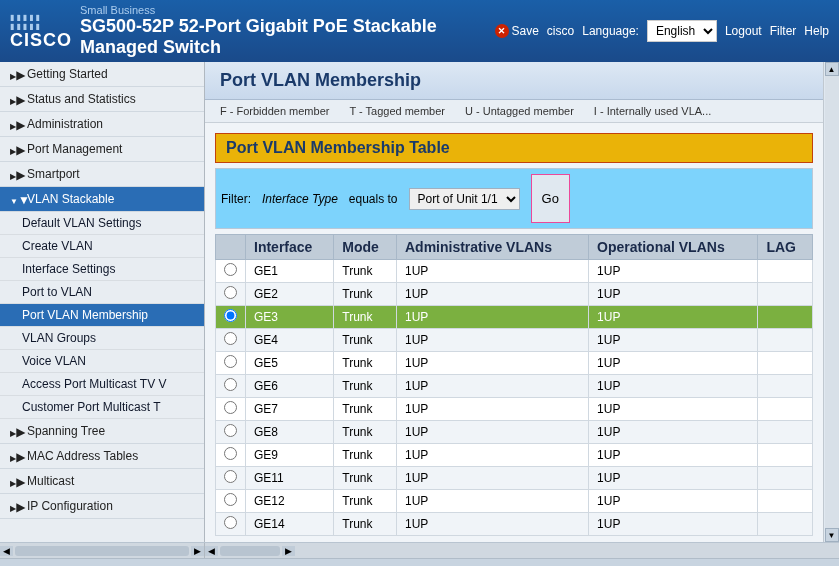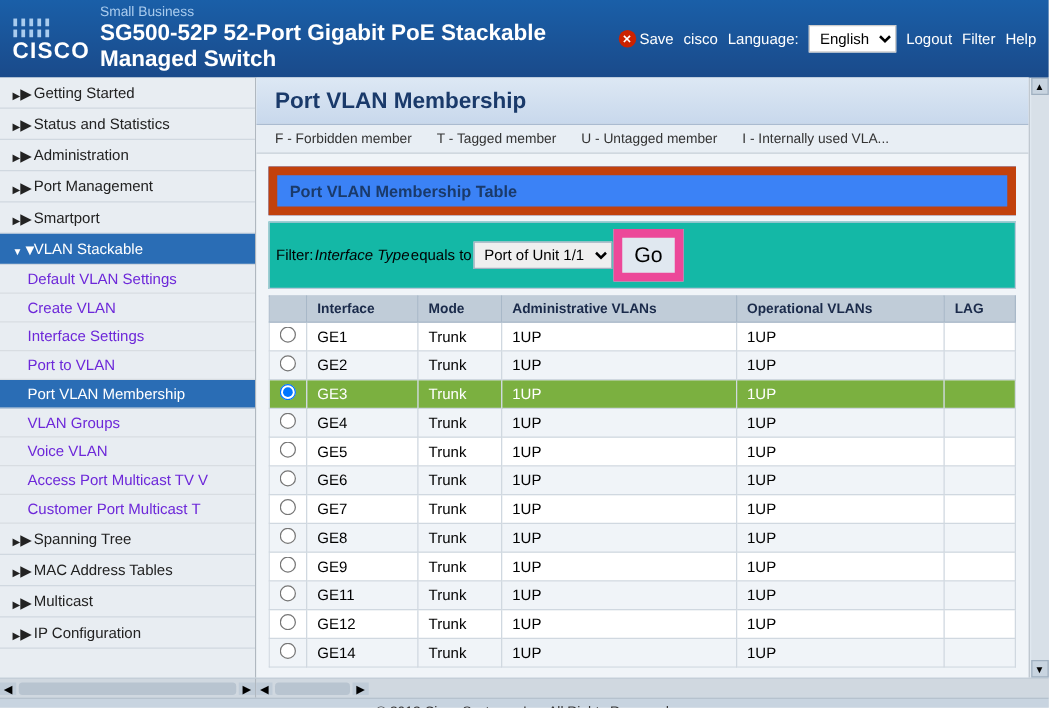--- a/index.html
+++ b/index.html
@@ -14,39 +14,39 @@
     
     #main-layout { display: flex; height: 480px; }
 
     
     #sidebar { width: 205px; background: #e8edf2; border-right: 1px solid #b0b8c0; overflow-y: auto; flex-shrink: 0; }
     .sidebar-item { padding: 5px 10px; cursor: pointer; display: flex; align-items: center; border-bottom: 1px solid #d0d8e0; font-size: 12px; color: #222; }
     .sidebar-item.active { background: #2a6db5; color: white; }
     .sidebar-item .arrow { width: 12px; height: 12px; margin-right: 5px; display: inline-block; }
     .sidebar-item .arrow-right::before { content: '▶'; font-size: 8px; }
     .sidebar-item .arrow-down::before { content: '▼'; font-size: 8px; }
-    .sidebar-sub { padding: 4px 10px 4px 22px; cursor: pointer; font-size: 12px; color: #6d28d9; border-bottom: 1px solid #d8dde2; }
+    .sidebar-sub { padding: 4px 10px 4px 22px; cursor: pointer; font-size: 12px; color: #0f172a; border-bottom: 1px solid #d8dde2; }
     .sidebar-sub.active { background: #2a6db5; color: white; }
 
     
     #content { flex: 1; background: #f0f4f8; overflow: hidden; display: flex; flex-direction: column; }
     #page-header { background: linear-gradient(to bottom, #dde8f4, #c8d8ec); padding: 8px 15px; border-bottom: 1px solid #aabbd0; }
     #page-title { font-size: 18px; color: #1a3a6a; font-weight: bold; }
     #legend-bar { padding: 5px 15px; font-size: 11px; color: #333; background: #e8eef4; border-bottom: 1px solid #c8d0d8; display: flex; gap: 20px; }
 
     
     #table-container { flex: 1; overflow: auto; padding: 10px; }
-    #table-title { background: #3b82f6; border: 7px solid #c2410c; padding: 5px 10px; font-weight: bold; font-size: 13px; color: #1a3a6a; margin-bottom: 5px; }
-    #filter-bar { display: flex; align-items: center; gap: 1px; padding: 5px 5px; background: #14b8a6; border: 1px solid #b8c8d8; margin-bottom: 5px; font-size: 12px; }
+    #table-title { background: #eab308; border: 1px solid #c2410c; padding: 5px 10px; font-weight: bold; font-size: 16px; color: #1a3a6a; margin-bottom: 5px; }
+    #filter-bar { display: flex; align-items: center; gap: 11px; padding: 5px 5px; background: #7dd3fc; border: 1px solid #b8c8d8; margin-bottom: 5px; font-size: 12px; }
     #filter-bar select { padding: 2px 4px; border: 1px solid #a0b0c0; font-size: 12px; }
-    #filter-bar button { background: #e0e8f0; border: 7px solid #ec4899; padding: 4px 10px; cursor: pointer; font-size: 17px; }
+    #filter-bar button { background: #e0e8f0; border: 1px solid #ec4899; padding: 16px 10px; cursor: pointer; font-size: 13px; }
 
     table { width: 100%; border-collapse: collapse; font-size: 12px; }
     thead tr { background: #c0ccd8; }
-    thead th { padding: 4px 8px; border: 1px solid #a8b8c8; text-align: left; font-weight: bold; color: #1a2a4a; font-size: 11px; }
+    thead th { padding: 4px 8px; border: 1px solid #a8b8c8; text-align: left; font-weight: bold; color: #1a2a4a; font-size: 14px; }
     tbody tr { background: white; }
     tbody tr:nth-child(even) { background: #f0f4f8; }
     tbody tr.selected { background: #7bb040; color: white; padding-left: 15px; }
     tbody tr.selected td { color: white; }
     tbody td { padding: 3px 8px; border: 1px solid #d0d8e0; }
     .radio-cell { text-align: center; }
     .radio-cell input[type=radio] { cursor: pointer; }
 
     
     #footer { background: #c8d4e0; height: 22px; display: flex; align-items: center; justify-content: center; font-size: 11px; color: #333; border-top: 1px solid #b0bcc8; }

